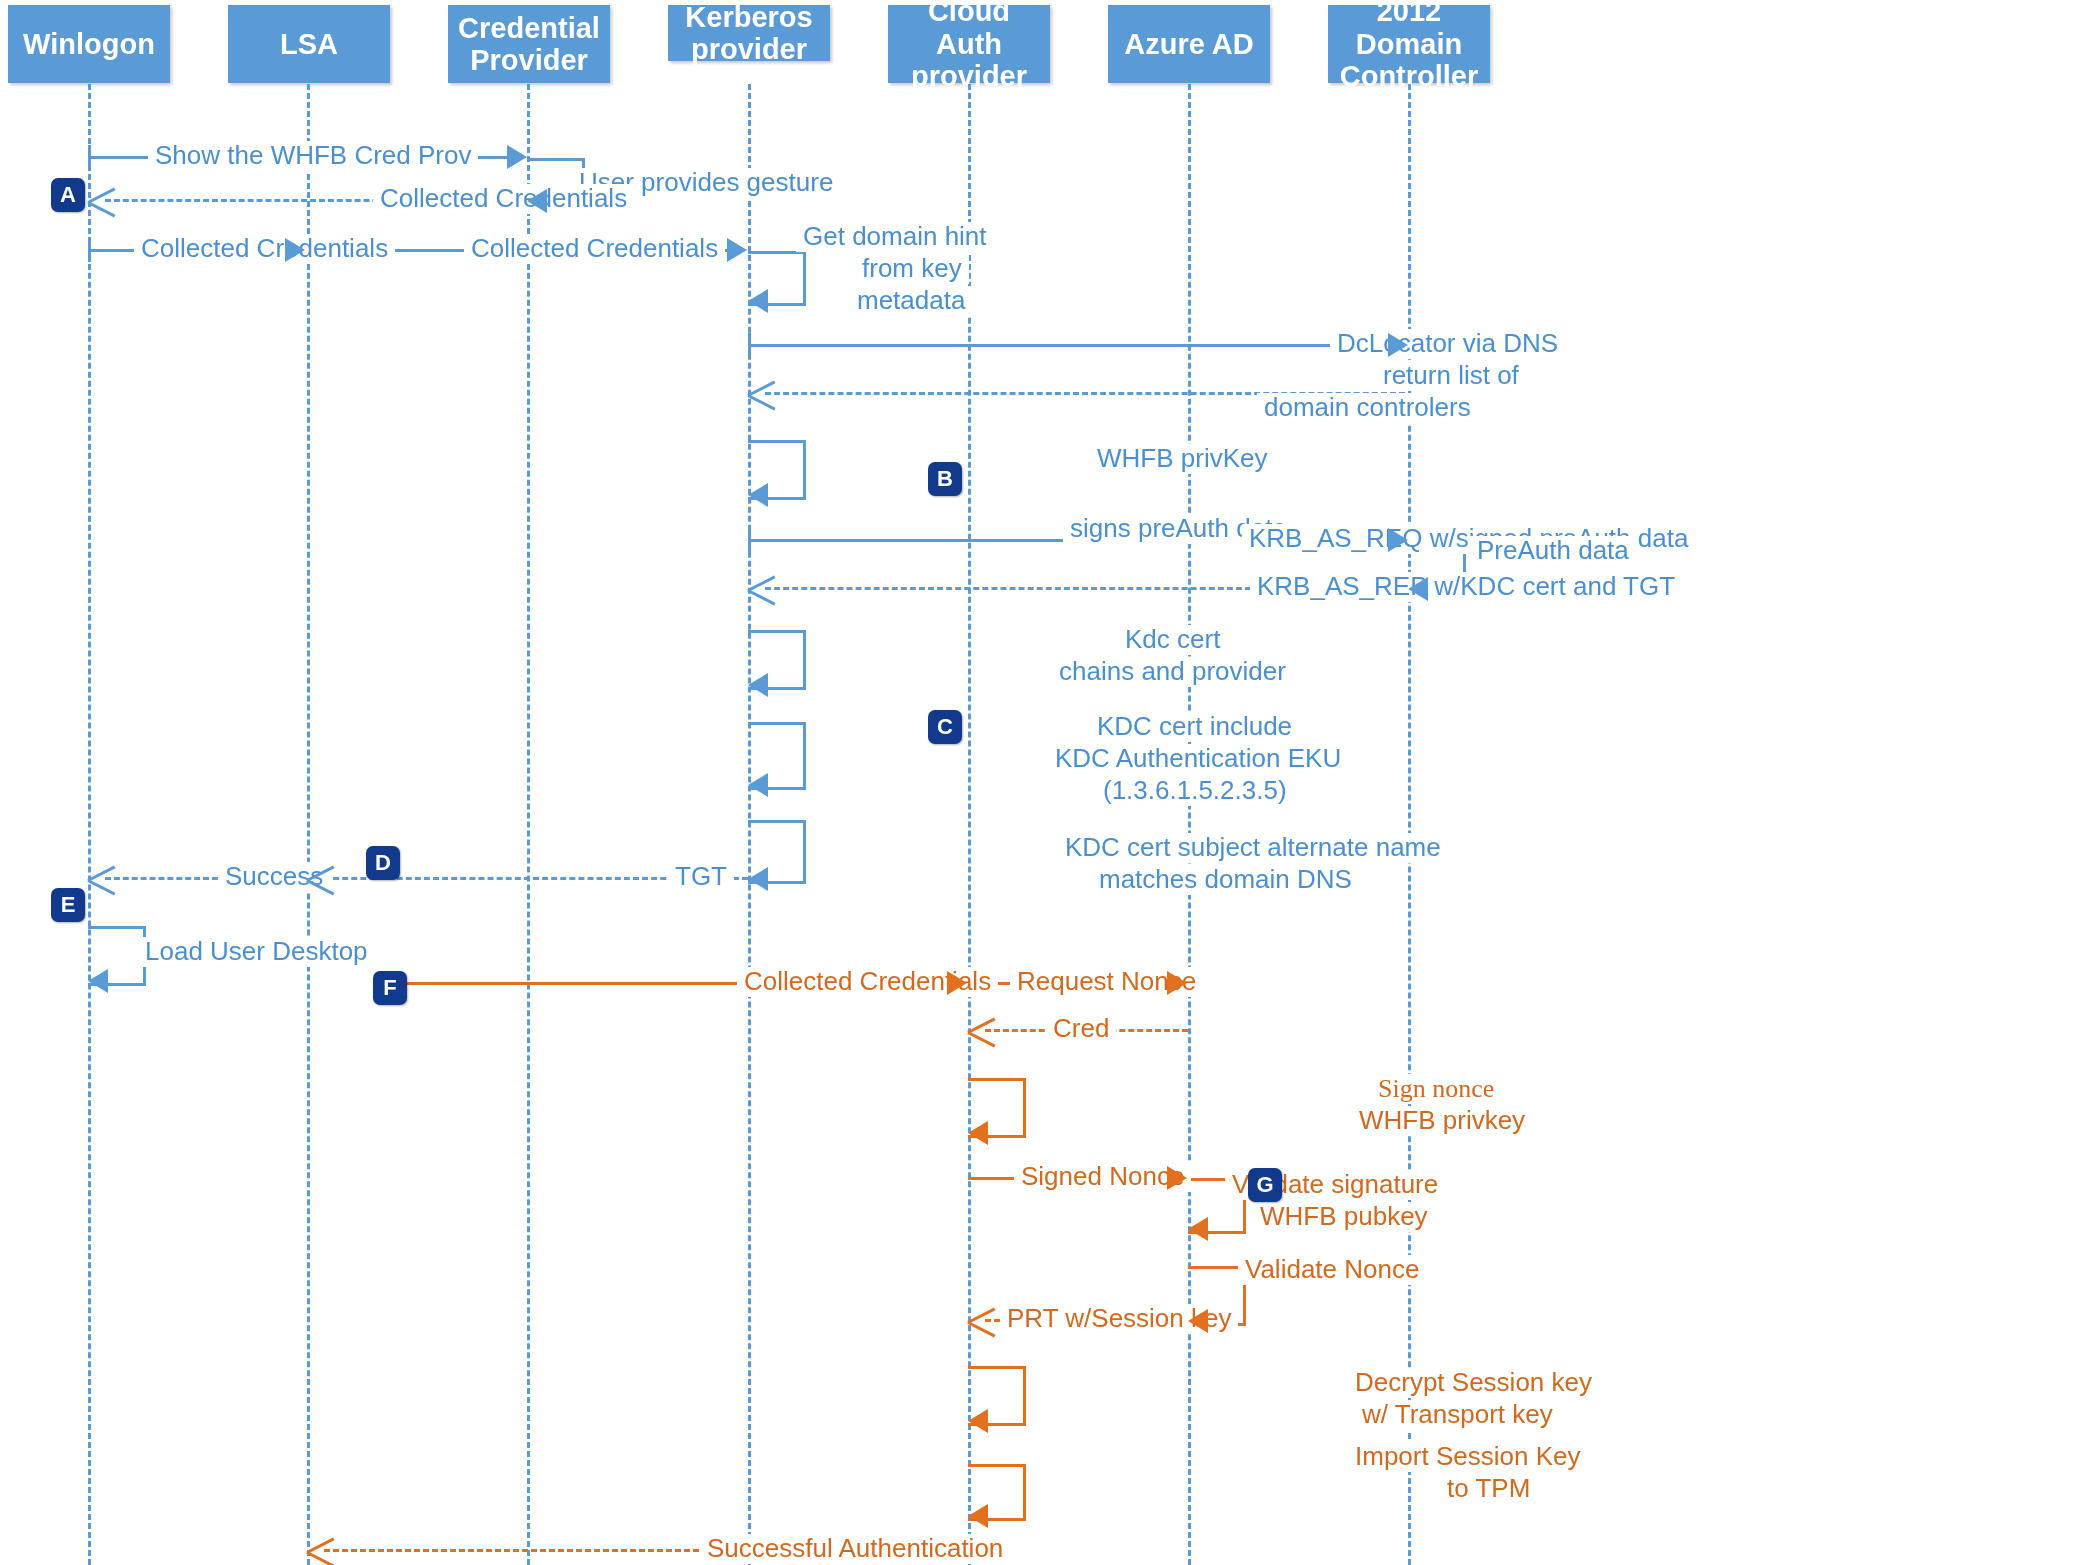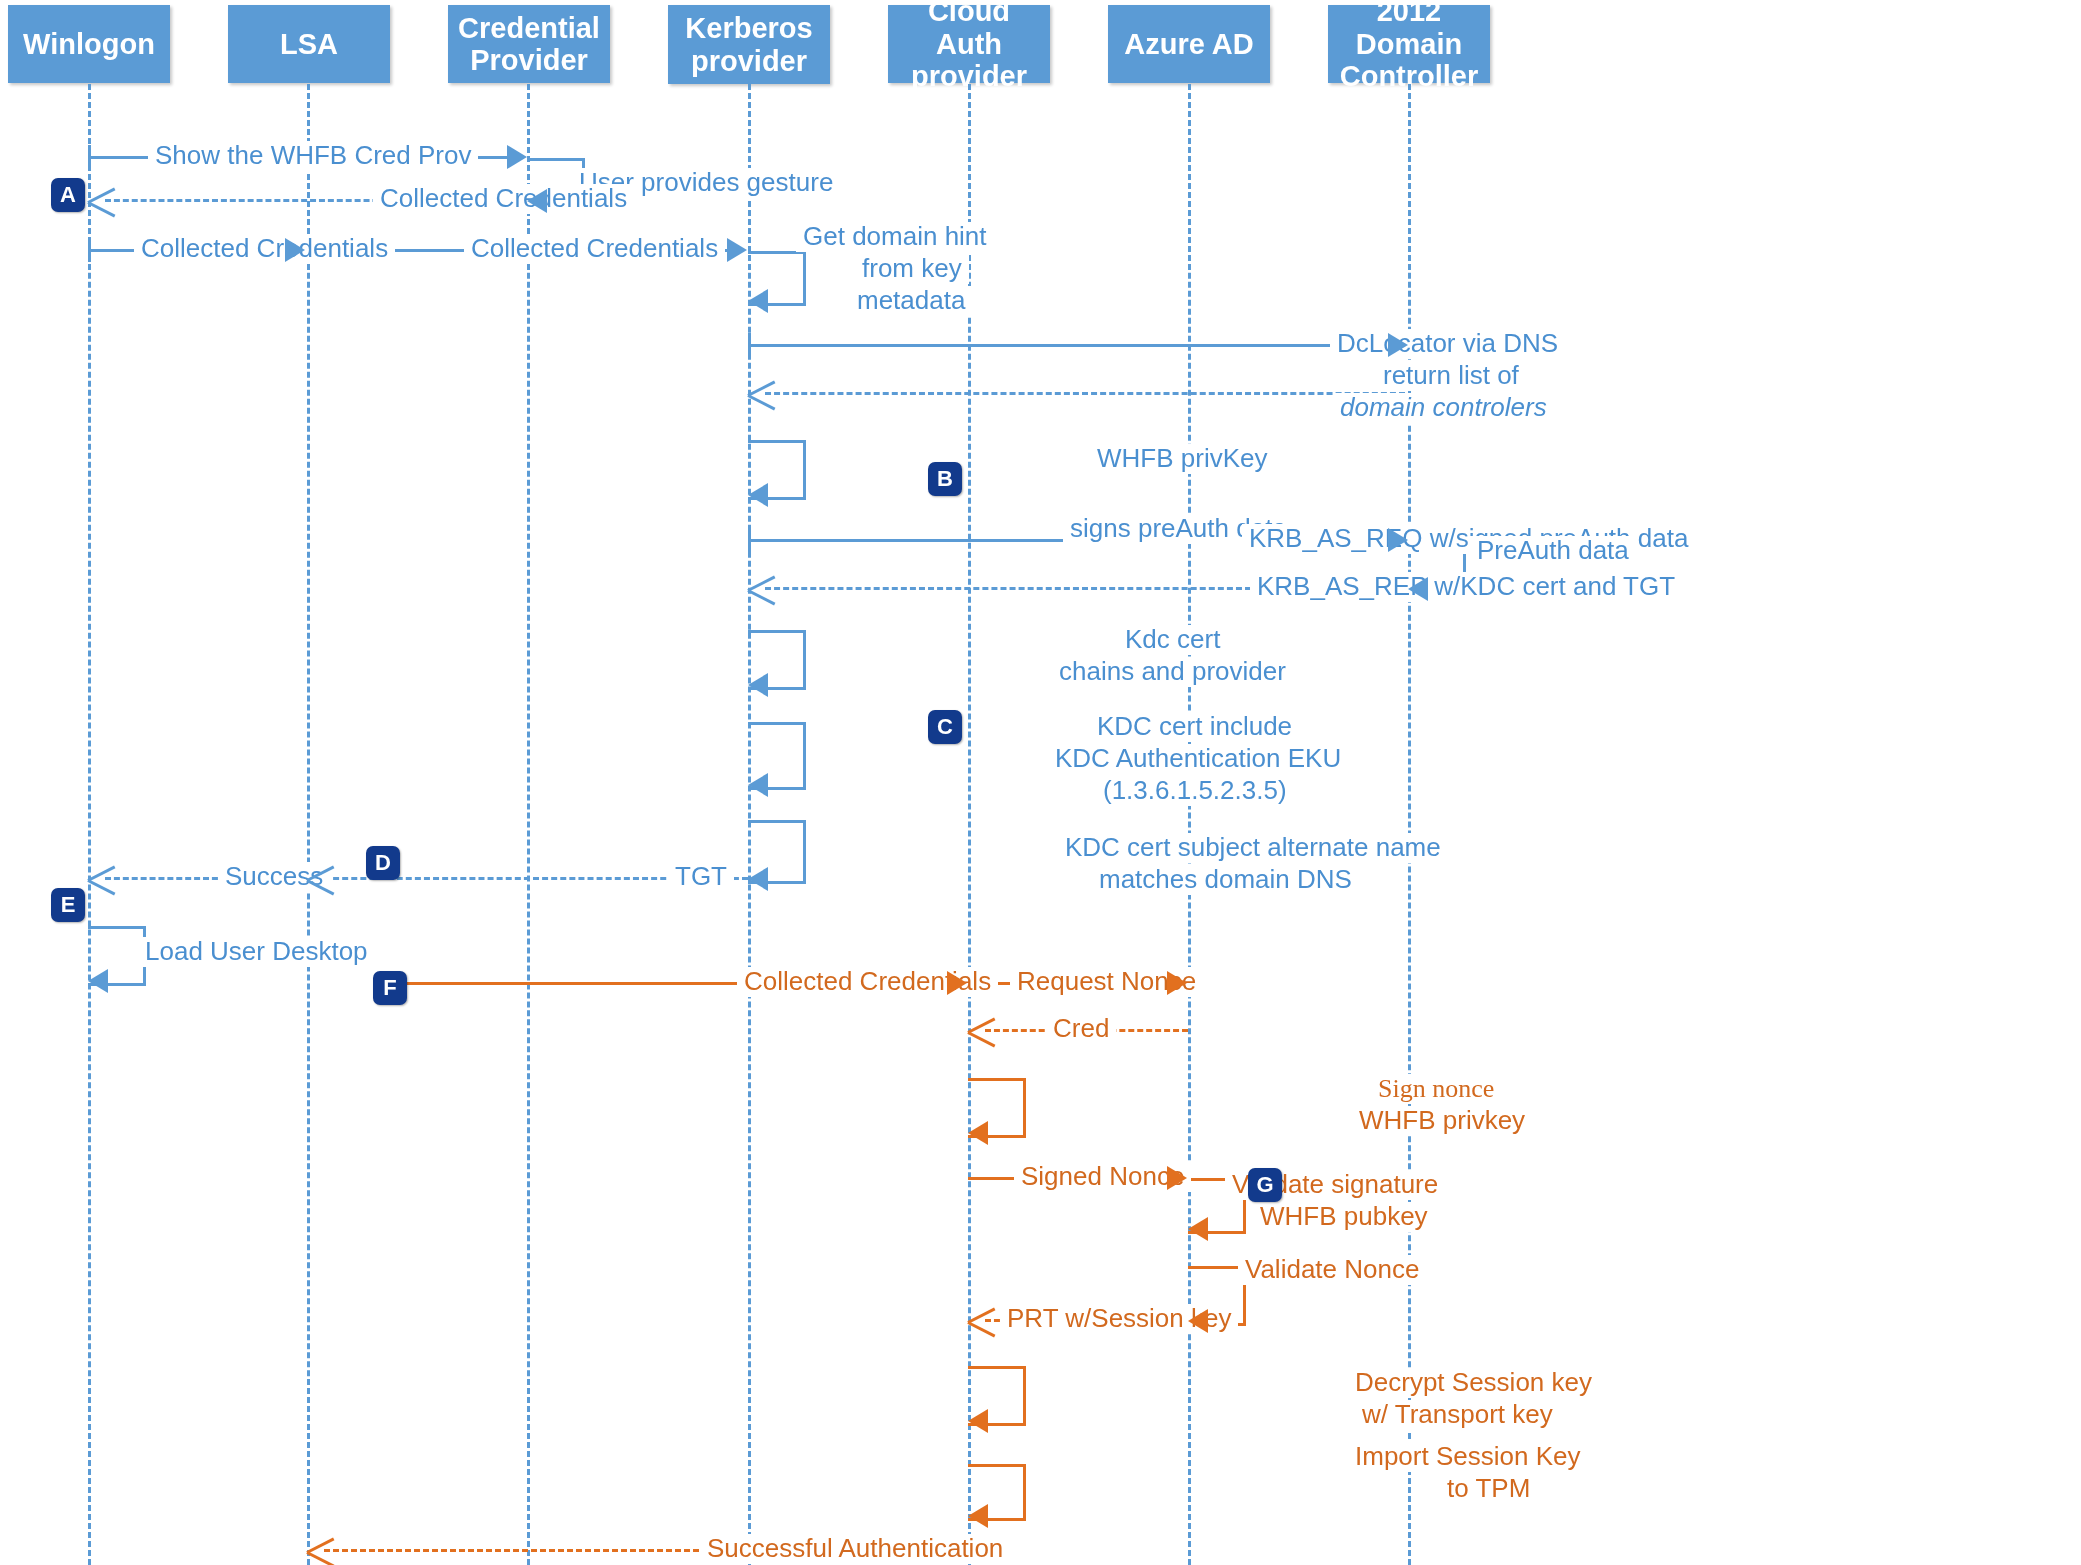--- a/index.html
+++ b/index.html
@@ -60,21 +60,21 @@
 
   <div class="actor-box" style="left:8px;top:5px;width:162px;height:78px;">
     <span>Winlogon</span>
   </div>
   <div class="actor-box" style="left:228px;top:5px;width:162px;height:78px;">
     <span>LSA</span>
   </div>
   <div class="actor-box" style="left:448px;top:5px;width:162px;height:78px;">
     <span>Credential Provider</span>
   </div>
-  <div class="actor-box" style="left:668px;top:5px;width:162px;height:79px;">
+  <div class="actor-box" style="left:668px;top:5px;width:162px;height:56px;">
     <span>Kerberos provider</span>
   </div>
   <div class="actor-box" style="left:888px;top:5px;width:162px;height:78px;">
     <span>Cloud Auth provider</span>
   </div>
   <div class="actor-box" style="left:1108px;top:5px;width:162px;height:78px;">
     <span>Azure AD</span>
   </div>
   <div class="actor-box" style="left:1328px;top:5px;width:162px;height:78px;">
     <span>2012 Domain Controller</span>
@@ -140,21 +140,21 @@
   <div class="msg blue wrap" style="left:850px;top:286px;">metadata</div>
 
   <div class="vtick blue" style="left:748px;top:333px;height:24px;"></div>
   <div class="seg blue" style="left:748px;top:344px;width:640px;"></div>
   <div class="arrowR blue" style="left:1388px;top:333px;"></div>
   <div class="msg blue" style="left:1330px;top:329px;">DcLocator via DNS</div>
 
   <div class="seg blue dash" style="left:765px;top:392px;width:640px;"></div>
   <div class="openL blue" style="left:748px;top:394px;"></div>
   <div class="msg blue wrap" style="left:1376px;top:361px;">return list of</div>
-  <div class="msg blue wrap" style="left:1333px;top:393px;font-style:italic;">domain controlers</div>
+  <div class="msg blue wrap" style="left:1257px;top:393px;">domain controlers</div>
 
   <div class="selfloop blue" style="left:748px;top:440px;width:55px;height:54px;"></div>
   <div class="arrowL blue" style="left:748px;top:483px;"></div>
   <div class="msg blue wrap" style="left:1090px;top:444px;">WHFB privKey</div>
   <div class="msg blue wrap" style="left:1063px;top:476px;margin-top:38px;">signs preAuth data</div>
 
   <div class="vtick blue" style="left:748px;top:528px;height:24px;"></div>
   <div class="seg blue" style="left:748px;top:539px;width:640px;"></div>
   <div class="arrowR blue" style="left:1388px;top:528px;"></div>
   <div class="msg blue" style="left:1242px;top:524px;">KRB_AS_REQ w/signed preAuth data</div>

